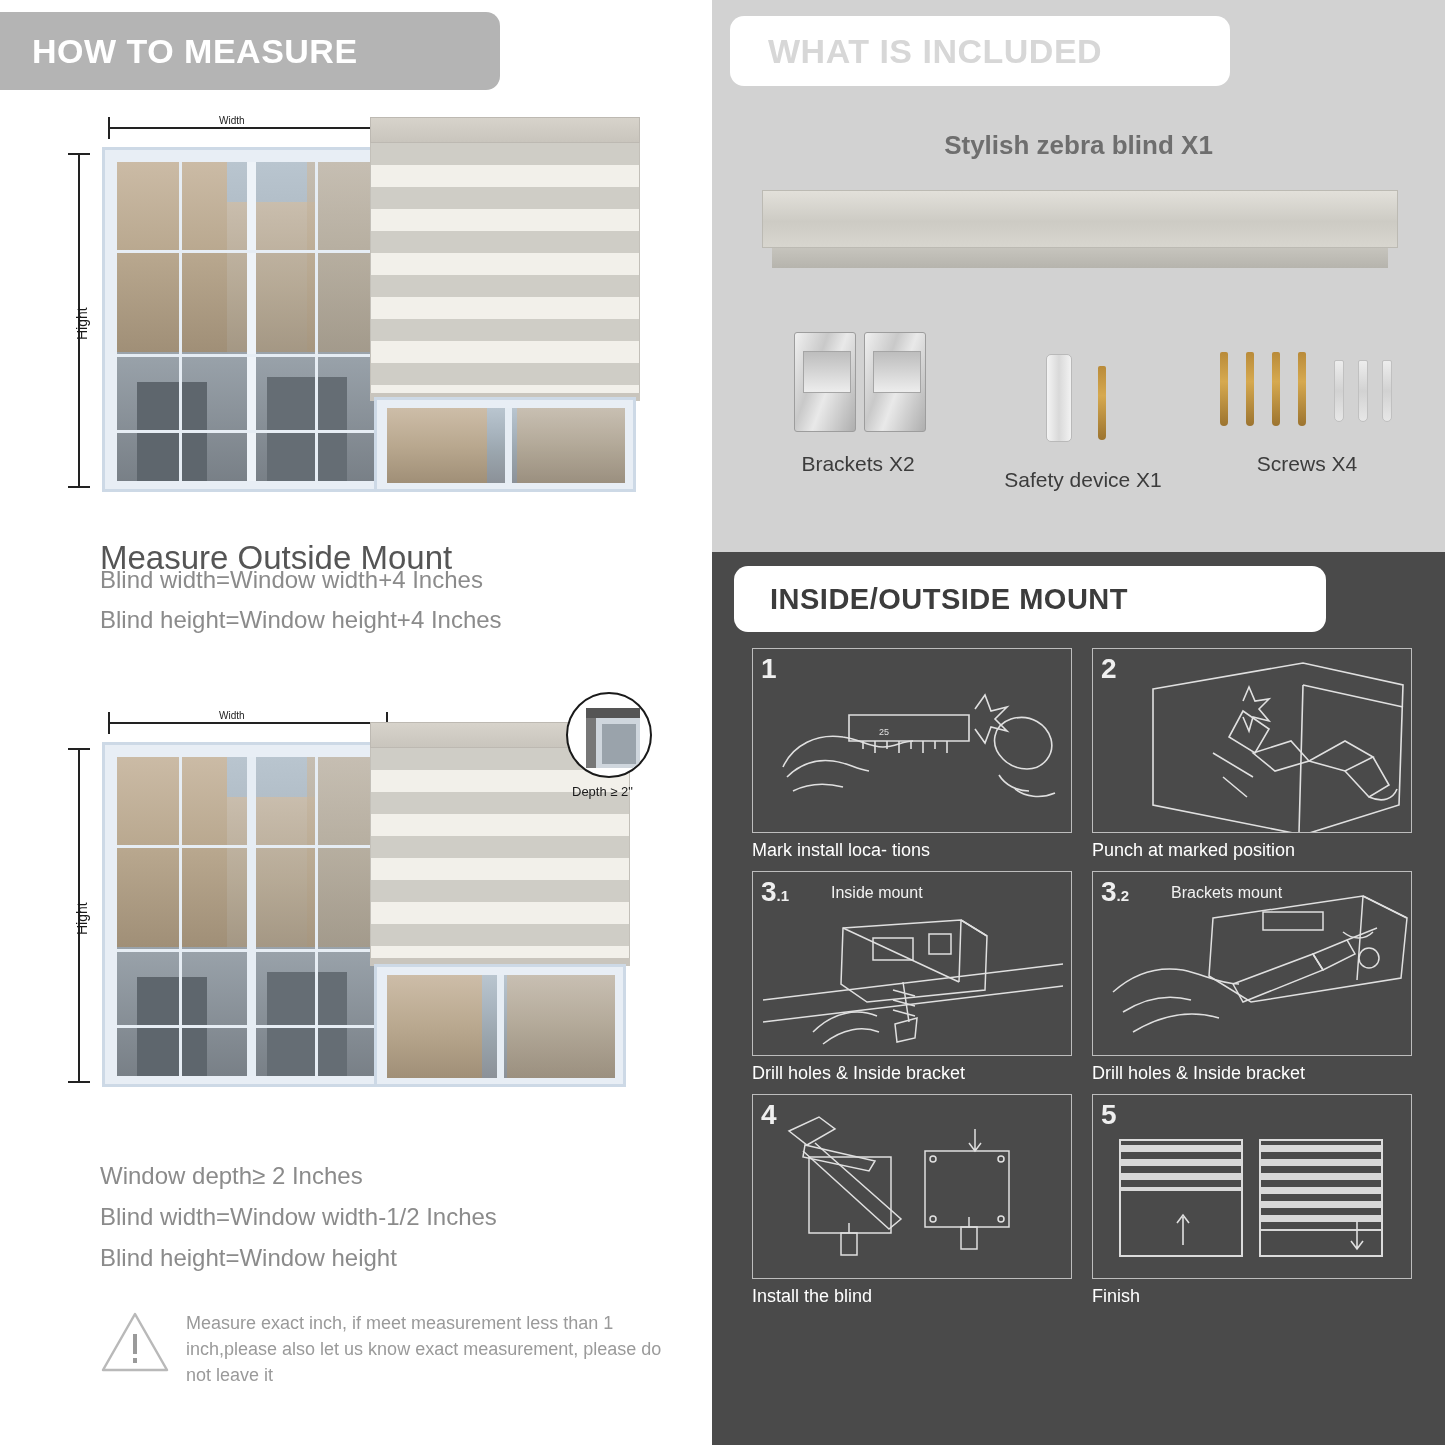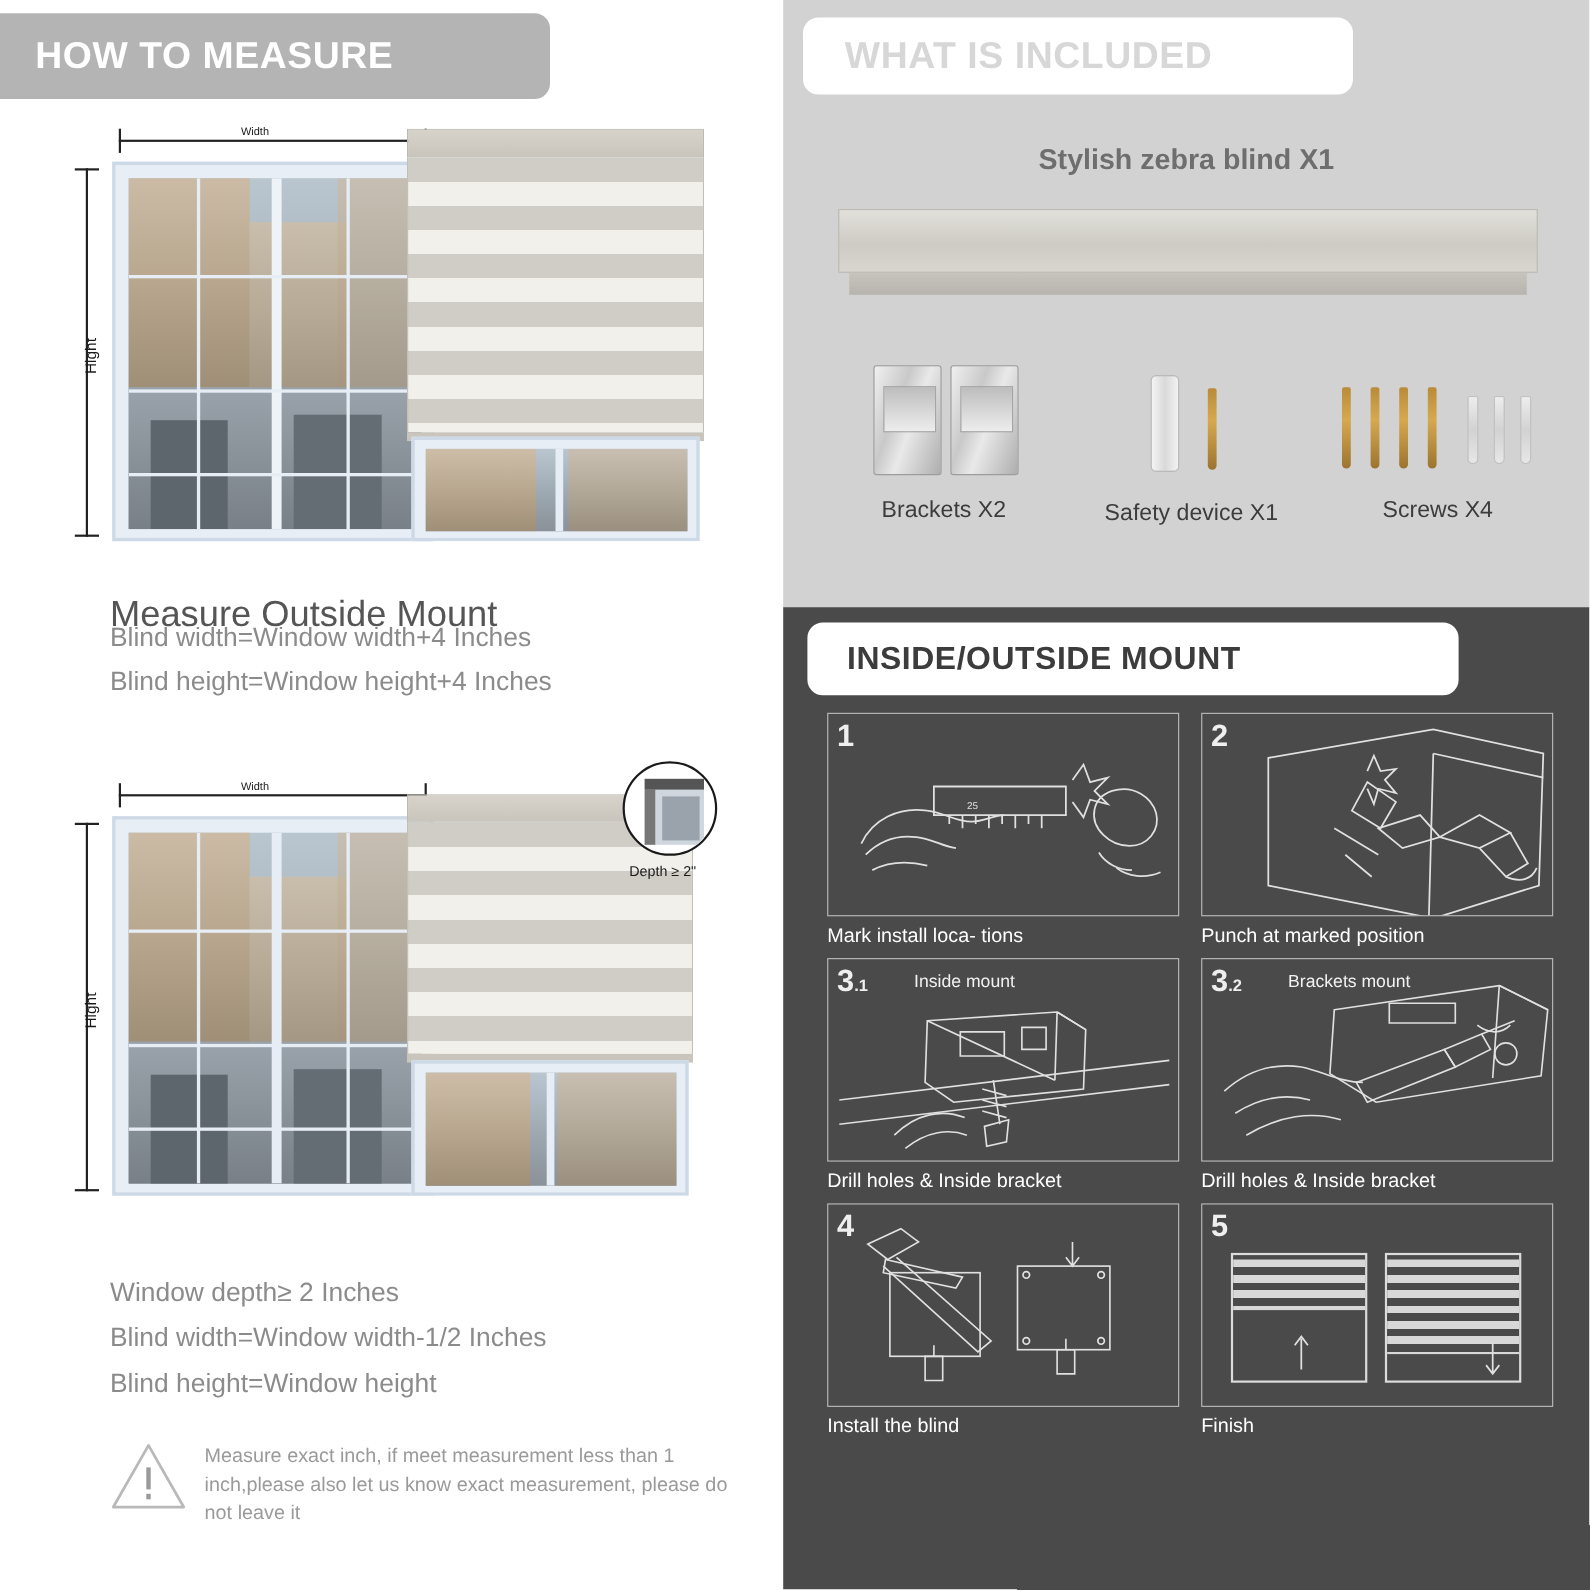--- a/index.html
+++ b/index.html
@@ -395,21 +395,21 @@
     </div>
 
     <div class="parts-row">
 
       <div class="part" style="left:0px; top:0px; width:212px; height:170px;">
         <div class="bracket" style="left:42px; top:12px;"></div>
         <div class="bracket" style="left:112px; top:12px;"></div>
         <div class="part-label">Brackets X2</div>
       </div>
 
-      <div class="part" style="left:222px; top:3px; width:218px; height:170px;">
+      <div class="part" style="left:222px; top:16px; width:218px; height:170px;">
         <div class="safety" style="left:72px; top:18px;"></div>
         <div class="screwdrv" style="left:124px; top:30px;"></div>
         <div class="part-label">Safety device X1</div>
       </div>
 
       <div class="part" style="left:450px; top:0px; width:210px; height:170px;">
         <div class="screwdrv" style="left:18px; top:32px;"></div>
         <div class="screwdrv" style="left:44px; top:32px;"></div>
         <div class="screwdrv" style="left:70px; top:32px;"></div>
         <div class="screwdrv" style="left:96px; top:32px;"></div>

